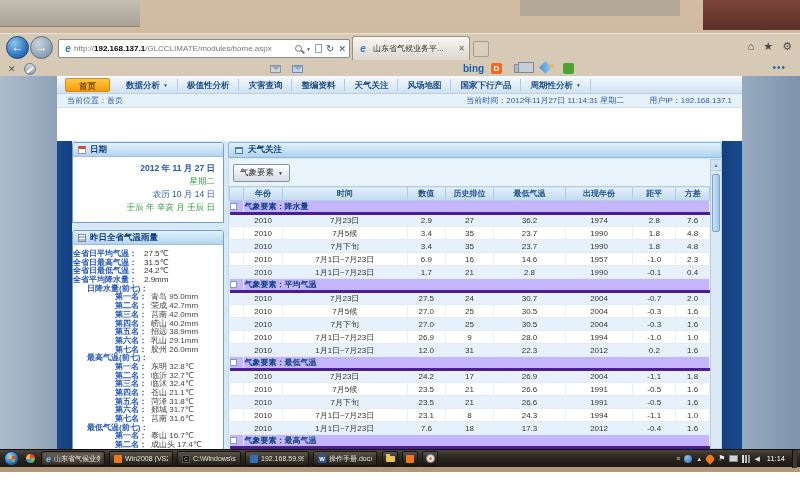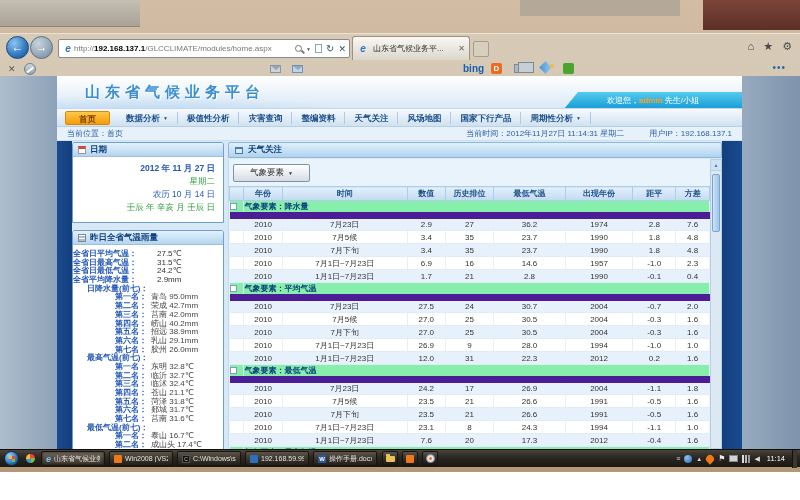--- a/index.html
+++ b/index.html
@@ -104,46 +104,46 @@
   .cal-ic { width:8px; height:8px; background:#fff; border:1px solid #999; border-top:3px solid #d04a3a; }
   .list-ic { width:8px; height:8px; background:repeating-linear-gradient(#fff,#fff 1px,#4a7ab0 2px,#fff 3px); border:1px solid #888; }
   .datebody { padding:5px 8px 8px; font-size:8.5px; line-height:13px; text-align:right; }
   .d-date { color:#2457b8; font-weight:bold; }
   .d-week { color:#2e9e3e; }
   .d-lunar { color:#2457b8; }
   .d-ganzhi { color:#2e9e3e; }
   .statsbody { padding:5px 14px 4px 0; font-size:8px; }
   .stat-row, .rank-row { display:flex; line-height:8.7px; height:8.7px; white-space:nowrap; }
   .slbl { width:64px; text-align:right; color:#2457b8; font-weight:bold; flex:none; }
-  .sval { margin-left:20px; color:#333; }
+  .sval { margin-left:7px; color:#333; }
   .sec-title { color:#2457b8; font-weight:bold; padding-left:14px; line-height:8.7px; height:8.7px; }
   .rlbl { width:74px; text-align:right; color:#2457b8; font-weight:bold; flex:none; }
   .rval { margin-left:4px; color:#444; }
 
   
   .mainwrap { position:absolute; left:171px; top:1px; width:494px; bottom:0; }
   .ptitlebar { height:16px; background:linear-gradient(#e0f0fb,#b0d3ee); border:1px solid #8fb8da;
     border-radius:2px 2px 0 0; font-size:8.5px; font-weight:bold; color:#0d3f7e;
     display:flex; align-items:center; gap:5px; padding-left:6px; }
   .win-ic { width:8px; height:7px; background:#dceaf8; border:1px solid #4a7ab0; border-top:2px solid #4a7ab0; }
   .pcontent { position:absolute; left:0; top:17px; right:12px; bottom:0; background:#e9f3fc;
     border-left:1px solid #c4daed; overflow:hidden; }
-  .filter-btn { display:inline-flex; align-items:center; gap:4px; margin:5px 4px 4px 4px; padding:2px 16px;
+  .filter-btn { display:inline-flex; align-items:center; gap:4px; margin:5px 4px 4px 4px; padding:2px 6px;
     font-size:8.5px; color:#333; background:linear-gradient(#ffffff,#d6dce4); border:1px solid #7f93a8;
     border-radius:2px; }
   .filter-btn .arrow { font-size:5px; color:#335; }
   table.wtable { width:100%; border-collapse:collapse; table-layout:fixed; font-size:8px; color:#333; }
   .wtable th { height:14px; background:linear-gradient(#e3f0fb,#c2dbf0); color:#1c4f8a; font-weight:bold;
     border:1px solid #b0cce6; font-size:8px; overflow:hidden; white-space:nowrap; }
   .wtable td { height:13px; text-align:center; border-bottom:1px solid #e0ecf7; border-right:1px solid #e6f0f9;
     overflow:hidden; white-space:nowrap; }
   .wtable tr.alt { background:#e7f1fb; }
   .wtable tr.plain { background:#fff; }
-  .wtable tr.group td { background:#86efac; color:#0d3f7e; font-weight:bold; text-align:left;
-    border-bottom:7px solid #4c1d95; }
+  .wtable tr.group td { background:#c4b5fd; color:#0d3f7e; font-weight:bold; text-align:left;
+    border-bottom:3px solid #4c1d95; }
   .cbx { display:inline-block; width:7px; height:7px; background:#fff; border:1px solid #7f9db9; vertical-align:middle; }
   .vscroll { position:absolute; right:0; top:17px; bottom:0; width:12px; background:#dce8f4; border:1px solid #b9cfe4; }
   .vs-up { height:11px; background:#cfe1f2; border-bottom:1px solid #b9cfe4; font-size:5px; color:#4a7ab0;
     text-align:center; line-height:11px; }
   .vs-thumb { position:absolute; left:1px; right:1px; top:14px; height:58px;
     background:linear-gradient(90deg,#cfe3f6,#9ec4e6); border:1px solid #78a6d2; border-radius:2px; }
 
   
   .taskbar { position:absolute; left:0; top:449px; width:800px; height:18px; z-index:50;
     background:linear-gradient(#4a443c,#2a2620 45%,#1b1814); border-top:1px solid #100e0b;
@@ -235,24 +235,20 @@
       <span class="cards"></span>
       <span class="sparkle"></span>
       <span class="puzzle"></span>
       <span class="dots">•••</span>
     </div>
 
     <div class="leftmargin"></div>
     <div class="rightmargin"></div>
 
     <div class="page">
-      <div class="phead">
-        <div class="ptitle">山东省气候业务平台</div>
-        <div class="ribbon"><span>欢迎您，</span><span class="wuser">admin</span><span> 先生/小姐</span></div>
-      </div>
       <div class="pnav">
           <div class="nav-item active"><span>首页</span></div>
           <div class="nav-item"><span>数据分析</span><span class="arrow">▼</span></div>
           <div class="nav-item"><span>极值性分析</span></div>
           <div class="nav-item"><span>灾害查询</span></div>
           <div class="nav-item"><span>整编资料</span></div>
           <div class="nav-item"><span>天气关注</span></div>
           <div class="nav-item"><span>风场地图</span></div>
           <div class="nav-item"><span>国家下行产品</span></div>
           <div class="nav-item"><span>周期性分析</span><span class="arrow">▼</span></div>
@@ -574,21 +570,21 @@
                     <td>24.3</td>
                     <td>1994</td>
                     <td>-1.1</td>
                     <td>1.0</td>
                   </tr>
                   <tr class="alt">
                     <td></td>
                     <td>2010</td>
                     <td>1月1日~7月23日</td>
                     <td>7.6</td>
-                    <td>20</td>
+                    <td>18</td>
                     <td>17.3</td>
                     <td>2012</td>
                     <td>-0.4</td>
                     <td>1.6</td>
                   </tr>
                   <tr class="group">
                     <td><span class="cbx"></span></td>
                     <td colspan="8">气象要素：最高气温</td>
                   </tr>
                   <tr class="alt">

